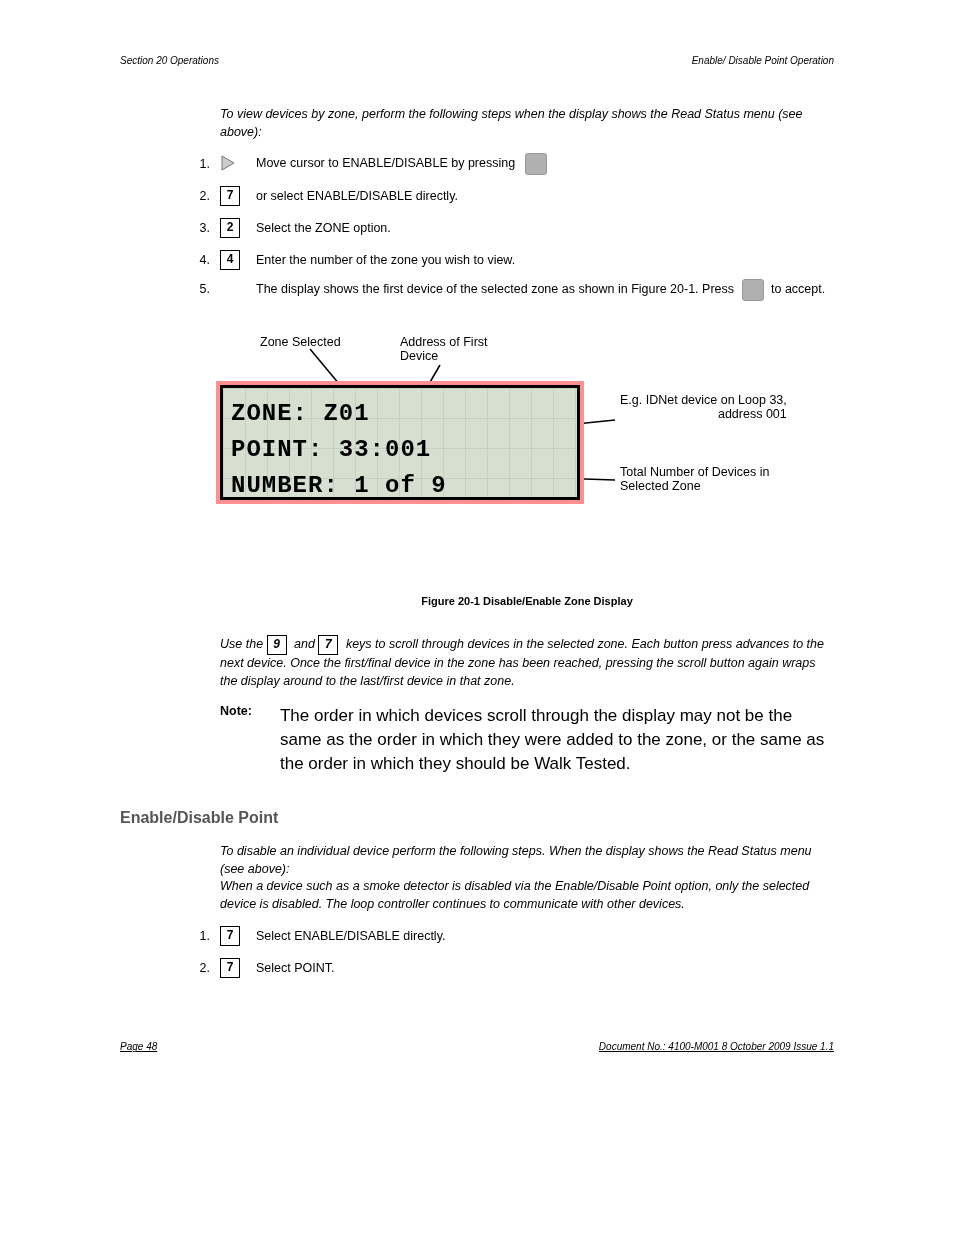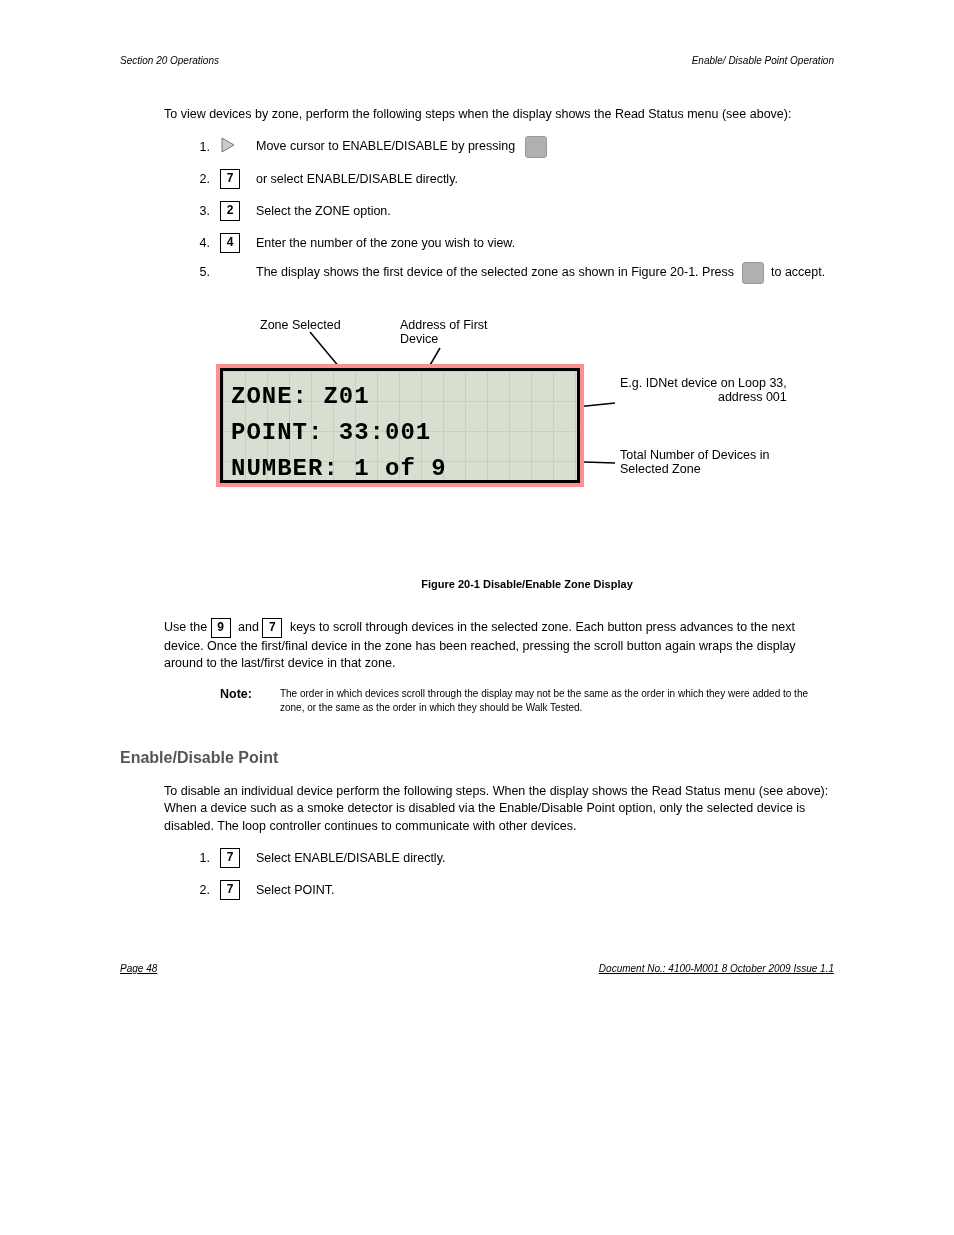--- a/index.html
+++ b/index.html
@@ -110,38 +110,39 @@
     pointer-events: none;
   }
   .caption {
     font-size: 11px;
     text-align: center;
     margin-left: 100px;
     margin-top: 8px;
     margin-bottom: 28px;
   }
   .wrap-text {
-    margin-left: 44px;
+    margin-left: 100px;
     font-size: 12.5px;
     line-height: 1.4;
+    font-style: italic;
   }
   .bold { font-weight: bold; }
   .italic { font-style: italic; }
   .note-row {
     display: flex;
     margin: 14px 0 14px 100px;
     gap: 28px;
   }
   .note-label {
     font-weight: bold;
     font-size: 12.5px;
     flex-shrink: 0;
   }
   .note-body {
-    font-size: 10px;
+    font-size: 17px;
     line-height: 1.4;
   }
   .sub-heading {
     font-size: 16px;
     font-weight: bold;
     color: #555;
     margin: 34px 0 16px 0;
   }
   .footer {
     display: flex;

